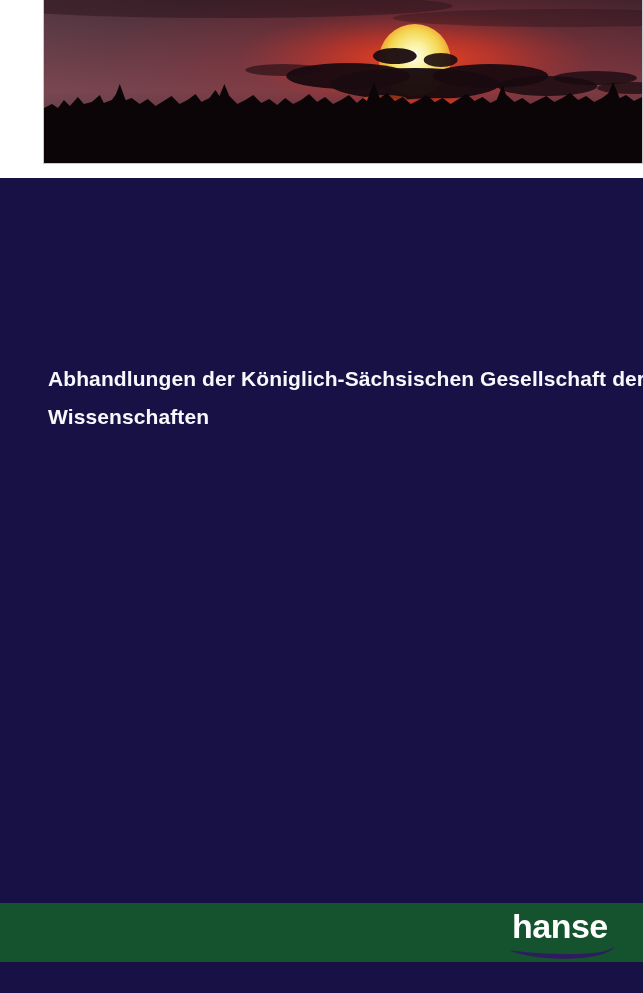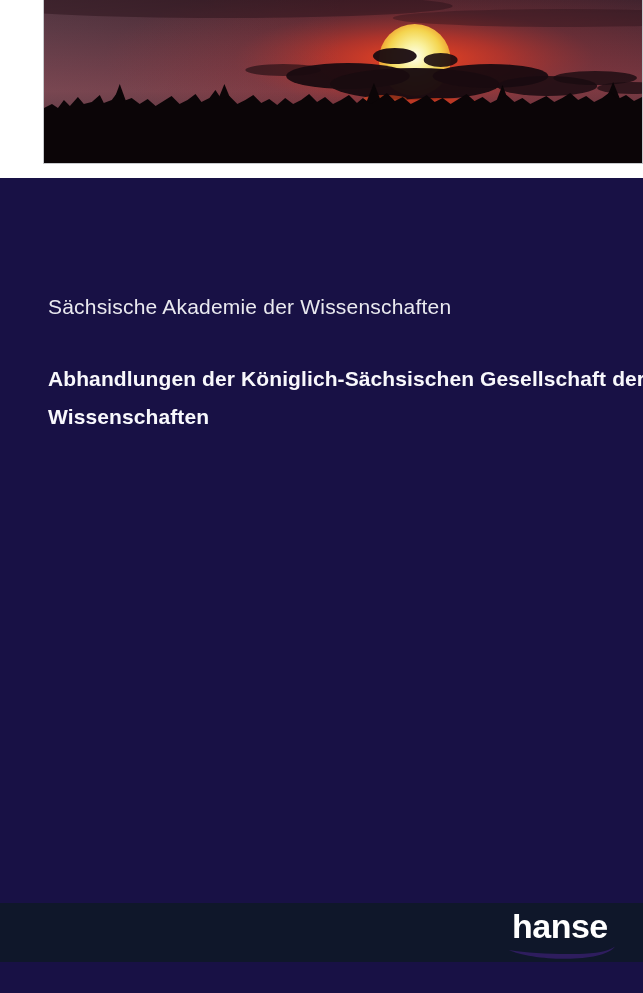--- a/index.html
+++ b/index.html
@@ -33,21 +33,21 @@
   }
   .title-block{
     position:absolute;left:48px;top:360px;
     font-size:21px;font-weight:700;color:#f8f8fc;
     line-height:38px;letter-spacing:0.1px;
   }
   .title-block div{white-space:nowrap;}
   
   .publisher-band{
     position:absolute;top:903px;left:0;width:643px;height:59px;
-    background:#0f172a;
+    background:#14532d;
   }
   .publisher-logo{
     position:absolute;right:31px;top:6px;
     width:100px;height:50px;
   }
   .logo-text{
     position:absolute;left:0;top:0;
     font-size:34px;font-weight:700;color:#ffffff;
     letter-spacing:-0.5px;line-height:1;white-space:nowrap;
   }
@@ -133,21 +133,20 @@
           368,104 376,100 384,95 392,102 400,98 408,104 416,99 424,94 432,101 440,97
           448,103 456,99 464,95 472,102 480,98 488,104 496,100 504,96 512,102 520,98
           528,93 536,100 544,96 552,102 560,98 568,92 576,99 584,95 592,101 600,97
           L600,163 L0,163 Z"></path>
       </svg>
     </div>
   </div>
 
   <div class="body-panel"></div>
 
-  <div class="author-line">Sächsische Akademie der Wissenschaften</div>
 
   <div class="title-block">
     <div>Abhandlungen der Königlich-Sächsischen Gesellschaft der</div>
     <div>Wissenschaften</div>
   </div>
 
   <div class="publisher-band">
     <div class="publisher-logo">
       <div class="logo-text">hanse</div>
       <svg class="logo-swoosh" viewBox="0 0 108 15" preserveAspectRatio="none" aria-hidden="true">

